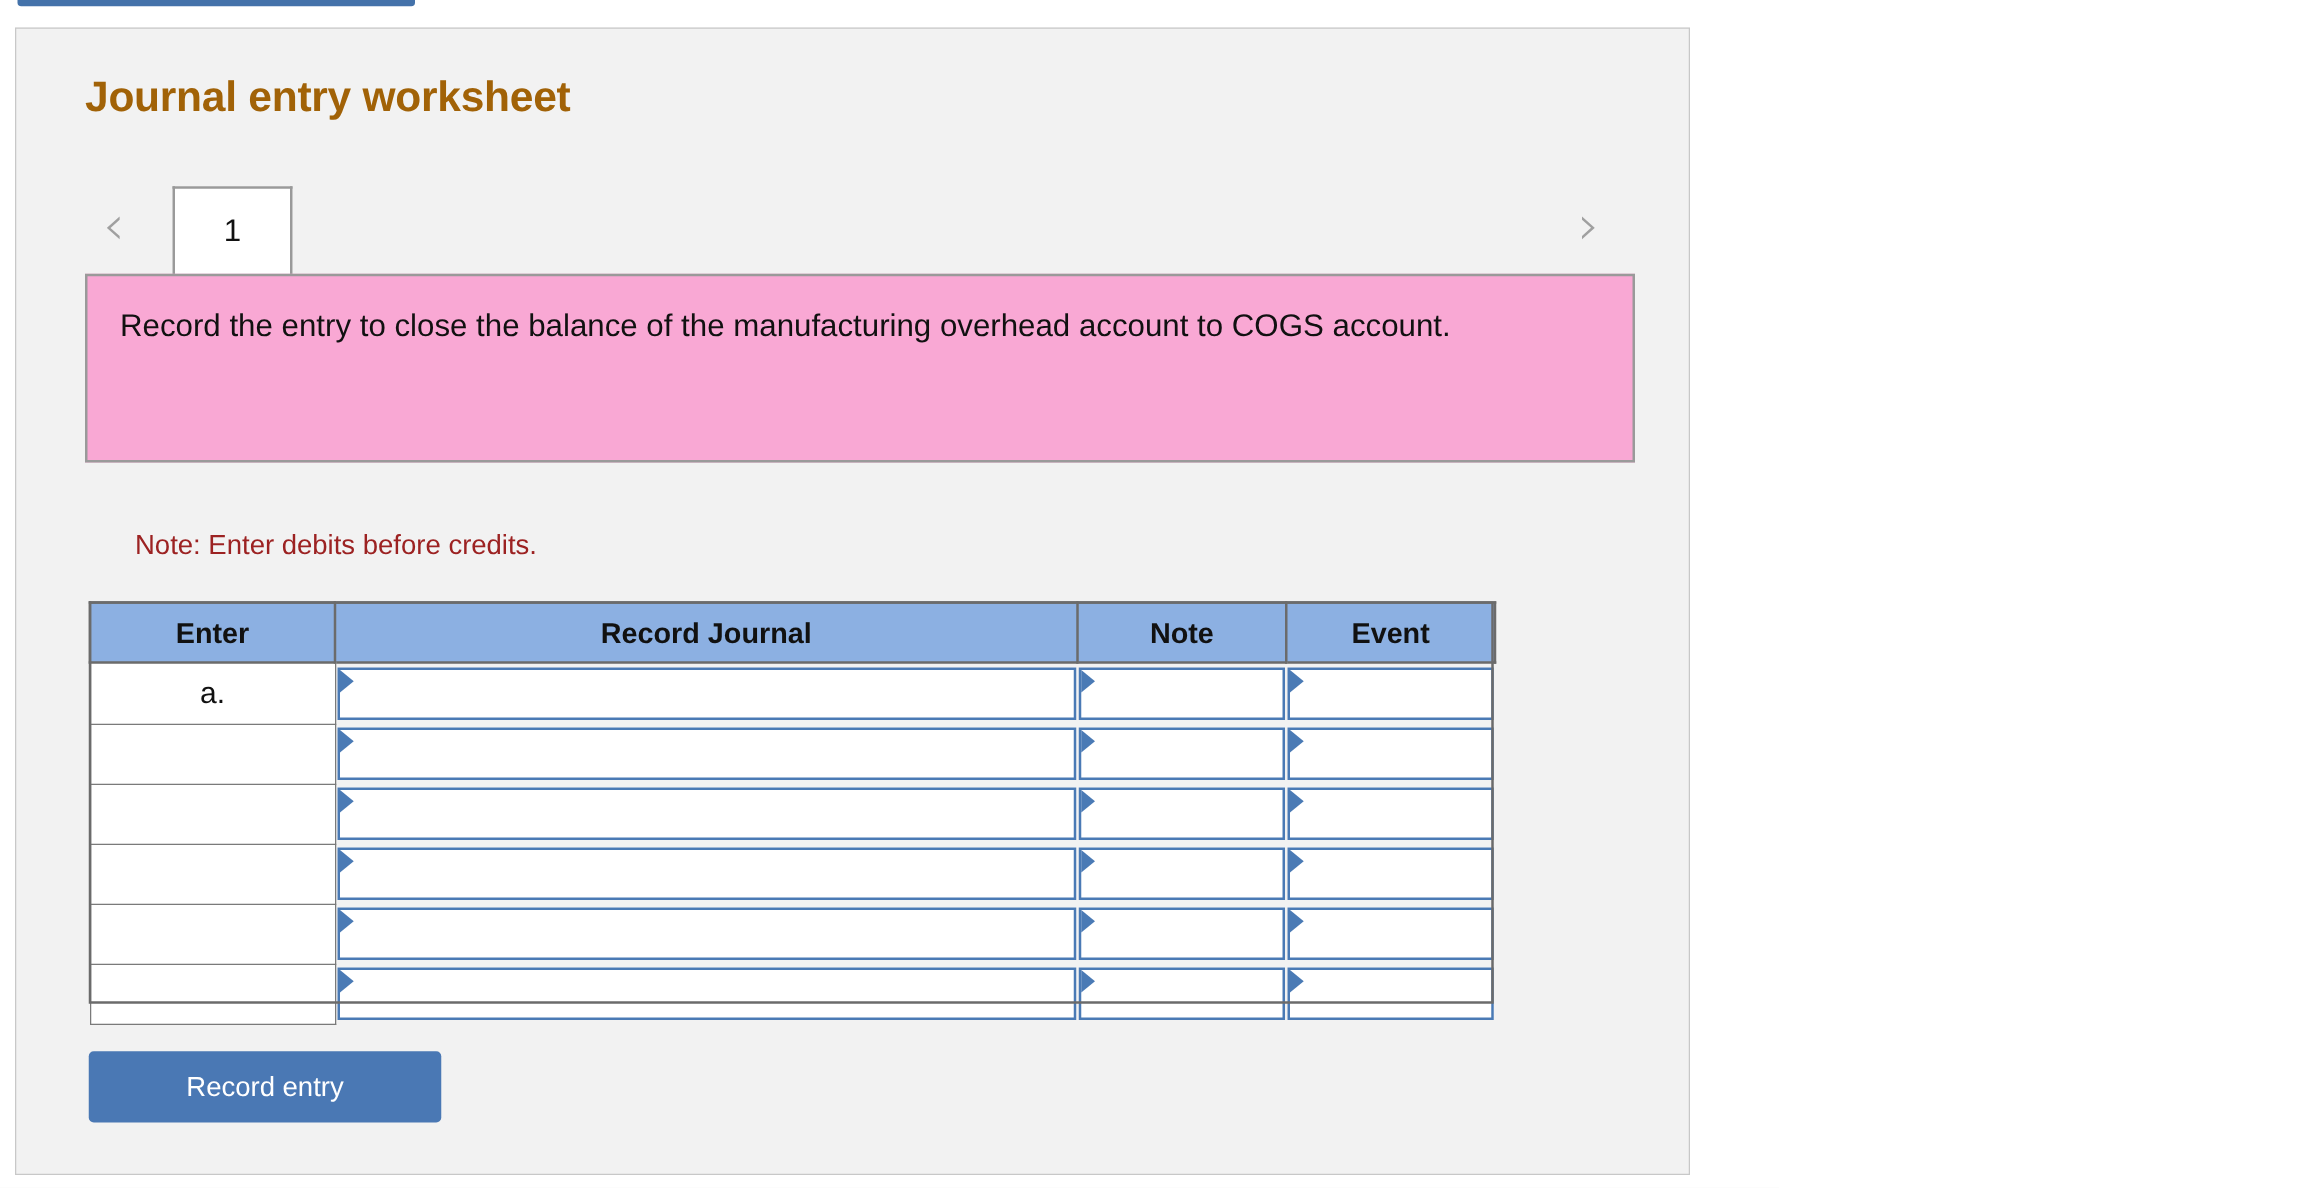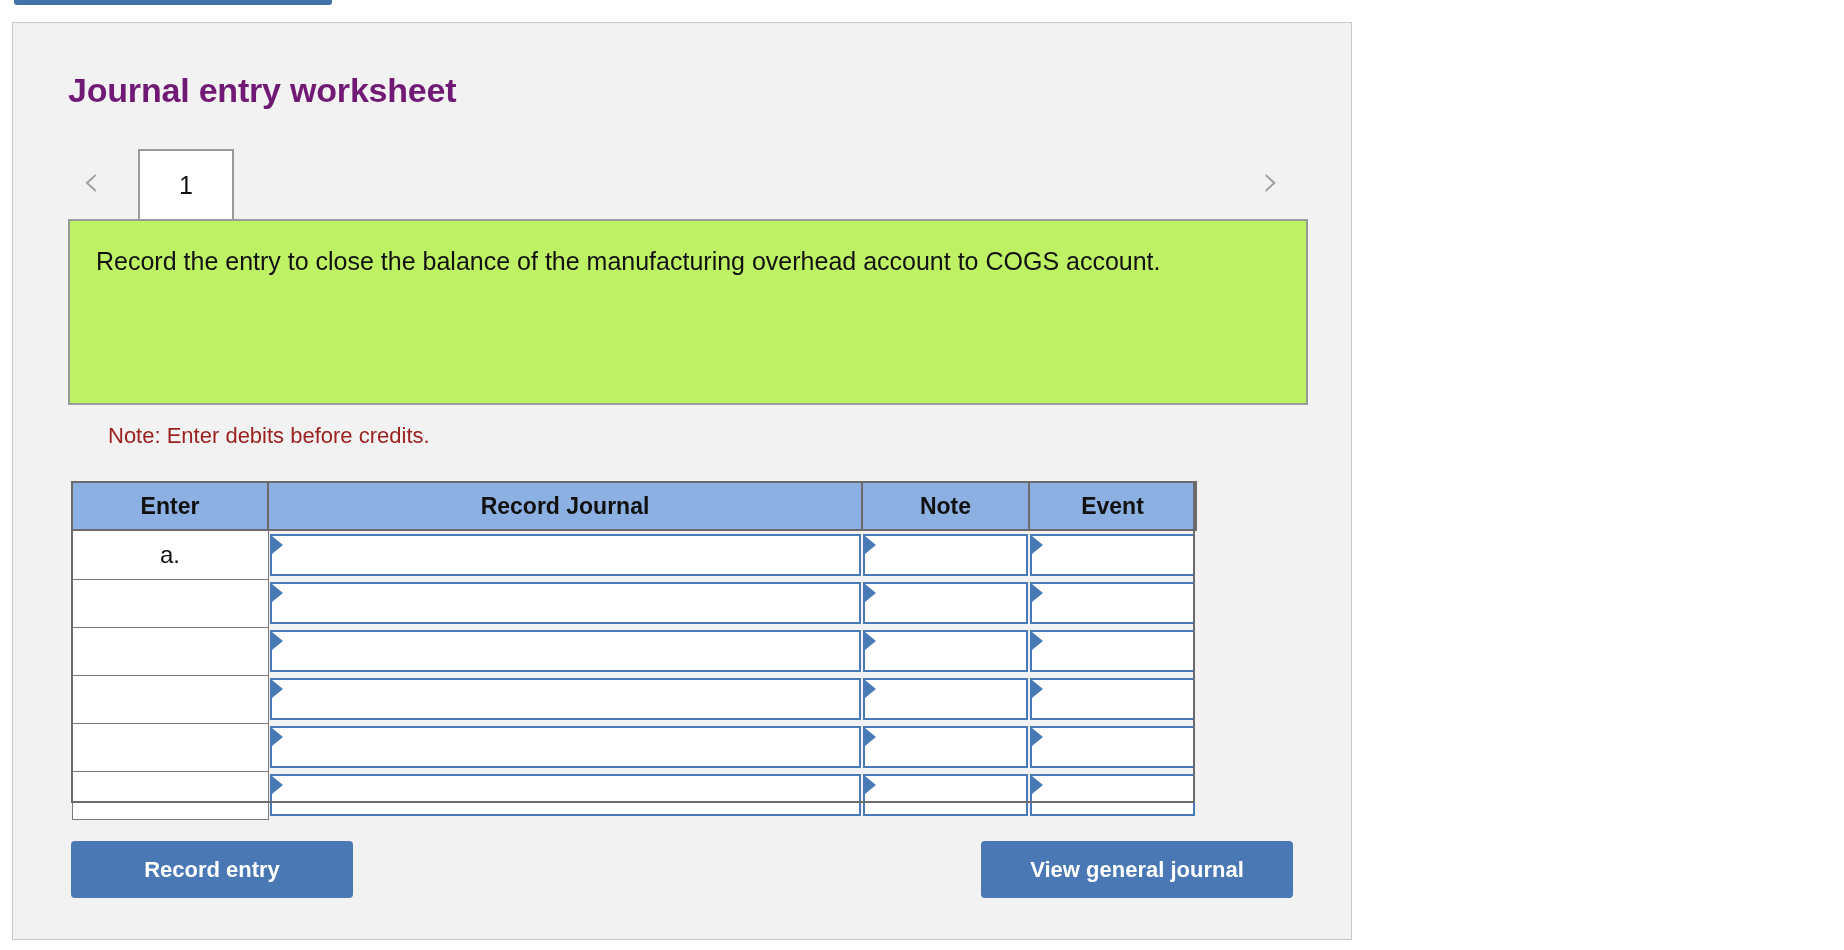--- a/index.html
+++ b/index.html
@@ -34,24 +34,24 @@
     width: 1340px;
     height: 918px;
     background: #f2f2f2;
     border: 1px solid #c8c8c8;
     box-sizing: border-box;
   }
 
   .panel-title {
     position: absolute;
     left: 55px;
-    top: 48px;
+    top: 36px;
     font-size: 34px;
     font-weight: bold;
-    color: #701a75;
+    color: #a16207;
     letter-spacing: -0.2px;
     white-space: nowrap;
   }
 
   
   .tab-row {
     position: absolute;
     left: 55px;
     top: 126px;
     width: 1240px;
@@ -89,22 +89,22 @@
     align-items: center;
     justify-content: center;
   }
 
   
   .desc-box {
     position: absolute;
     left: 55px;
     top: 196px;
     width: 1240px;
-    height: 186px;
-    background: #bef264;
+    height: 151px;
+    background: #f9a8d4;
     border: 2px solid #9a9a9a;
     box-sizing: border-box;
   }
   .desc-text {
     position: absolute;
     left: 26px;
     top: 22px;
     width: 1070px;
     font-size: 25px;
     line-height: 1.45;
@@ -195,21 +195,21 @@
     box-sizing: border-box;
     pointer-events: none;
   }
 
   
   .btn {
     position: absolute;
     background: #4a78b4;
     color: #ffffff;
     font-size: 22px;
-    font-weight: bold;
+    font-weight: normal;
     border: none;
     border-radius: 4px;
     height: 57px;
     cursor: pointer;
     font-family: "Liberation Sans", sans-serif;
     white-space: nowrap;
   }
   .btn-record { left: 58px;  top: 818px; width: 282px; }
   .btn-clear  { left: 420px; top: 818px; width: 282px; }
   .btn-view   { left: 968px; top: 818px; width: 312px; }
@@ -321,15 +321,14 @@
           </td>
         <td class="input-cell">
             <div class="cell-input"></div>
           </td>
       </tr>
     </tbody>
   </table>
   <div class="table-outer-border"></div>
 
   <button class="btn btn-record">Record entry</button>
-  <button class="btn btn-view">View general journal</button>
 
 </div>
 
 </body></html>

